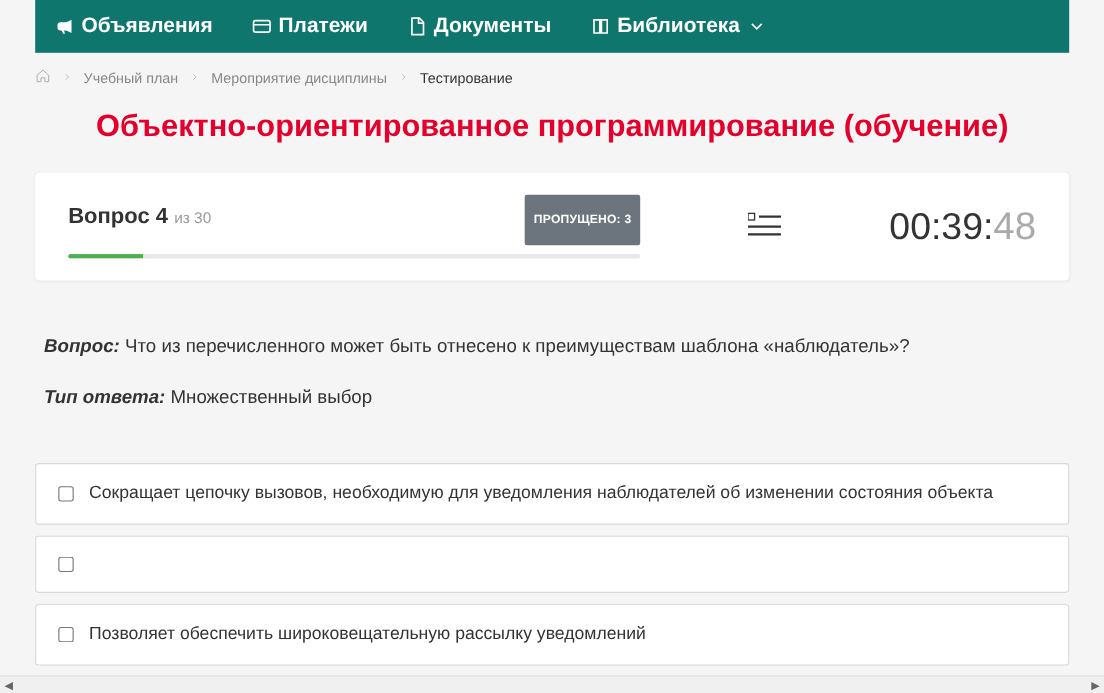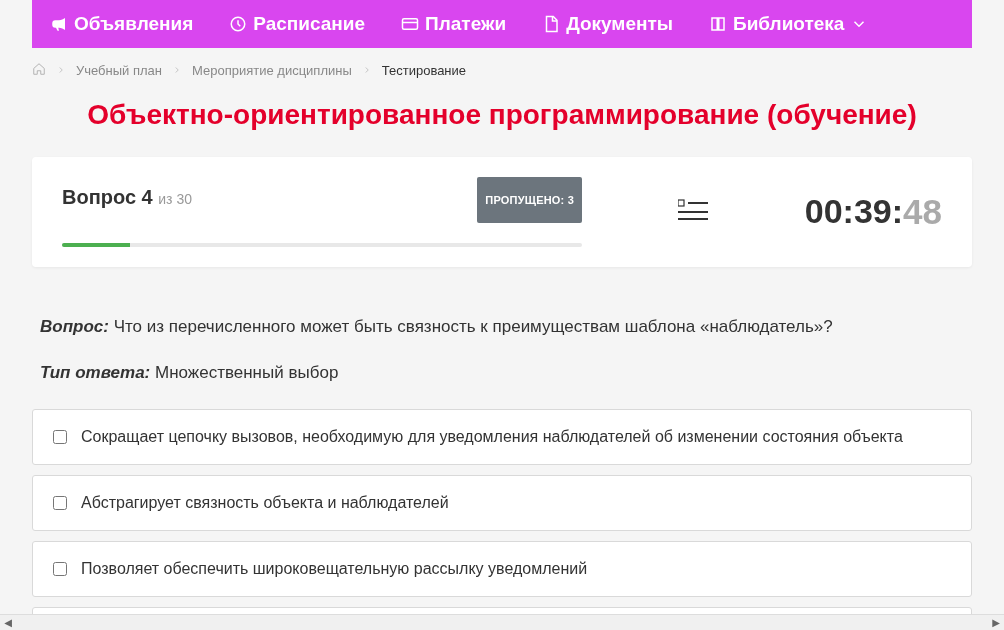--- a/index.html
+++ b/index.html
@@ -17,21 +17,21 @@
       height: 614px;
       overflow-y: auto;
       overflow-x: hidden;
     }
     .container {
       width: 940px;
       margin: 0 auto;
     }
     
     .nav {
-      background: #d946ef;
+      background: #0f766e;
       display: flex;
       align-items: center;
       height: 48px;
     }
     .nav-item {
       display: flex;
       align-items: center;
       padding: 0 18px;
       height: 100%;
       color: #fff;
@@ -73,21 +73,21 @@
     .card {
       background: #fff;
       border-radius: 4px;
       box-shadow: 0 1px 3px rgba(0,0,0,0.06);
       display: flex;
       align-items: center;
       padding: 20px 30px;
       justify-content: space-between;
     }
     .prog-left { display:flex; flex-direction:column; flex: 1; max-width: 520px; }
-    .q-row { display:flex; align-items:baseline; justify-content:space-between; margin-bottom:20px; }
+    .q-row { display:flex; align-items:baseline; justify-content:space-between; margin-bottom:8px; }
     .q-label { font-size: 20px; font-weight: 600; color:#333; }
     .q-label .muted { font-size: 14px; color:#999; font-weight:400; }
     .skipped {
       background:#6c757d;
       color:#fff;
       font-size:11px;
       font-weight:600;
       padding:17px 8px;
       border-radius:2px;
       letter-spacing:0.2px;
@@ -96,36 +96,36 @@
       height:4px;
       background:#e8e8e8;
       border-radius:2px;
       overflow:hidden;
     }
     .bar-fill { height:100%; background:#4caf50; width:10%; }
     .icon-mid { margin: 0 40px; }
     .icon-mid svg { stroke:#333; fill:none; stroke-width:1.2; }
     .timer {
       font-size: 34px;
-      font-weight:700;
+      font-weight:400;
       color:#333;
       display:flex;
-      align-items:flex-start;
+      align-items:center;
     }
     .timer .sec { color:#aaa; font-size:35px; }
 
     
     .qblock { padding: 48px 8px 10px 8px; }
     .qline { font-size: 17px; color:#333; line-height:1.4; }
     .qline strong { font-style: italic; font-weight:700; }
     .qline2 { margin-top: 24px; font-size:17px; }
     .qline2 strong { font-style:italic; font-weight:700; }
 
     
-    .answers { margin-top: 16px; }
+    .answers { margin-top: 40px; }
     .answer {
       background:#fff;
       border:1px solid #d9d9d9;
       border-radius:3px;
       padding:18px 20px;
       margin-bottom:10px;
       display:flex;
       align-items:center;
       gap:14px;
       font-size:16px;
@@ -153,27 +153,20 @@
 
 <div class="scroll-wrap">
 <div class="container">
 
   <div class="nav">
     <div class="nav-item">
       <svg viewBox="0 0 24 24">
             <path d="M3 11v2a4 4 0 0 0 4 4h1l2 4h2l-1-4h1c3 0 6 2 8 3V4c-2 1-5 3-8 3H7a4 4 0 0 0-4 4z"></path>
           </svg>
       <span>Объявления</span>
-    </div>
-    <div class="nav-item">
-      <svg viewBox="0 0 24 24">
-            <circle cx="12" cy="12" r="9" fill="none" stroke="#fff" stroke-width="2"></circle>
-            <path d="M12 7v5l3 3" fill="none" stroke="#fff" stroke-width="2"></path>
-          </svg>
-      <span>Расписание</span>
     </div>
     <div class="nav-item">
       <svg viewBox="0 0 24 24">
             <rect x="2" y="5" width="20" height="14" rx="2" fill="none" stroke="#fff" stroke-width="2"></rect>
             <line x1="2" y1="10" x2="22" y2="10" stroke="#fff" stroke-width="2"></line>
           </svg>
       <span>Платежи</span>
     </div>
     <div class="nav-item">
       <svg viewBox="0 0 24 24">
@@ -238,36 +231,35 @@
           </svg>
     </div>
     <div class="timer">
       <span>00</span>:<span>39</span>:<span class="sec">48</span>
     </div>
   </div>
 
   <div class="qblock">
     <div class="qline">
       <strong>Вопрос:</strong>
-      <span>Что из перечисленного может быть связность к преимуществам шаблона «наблюдатель»?</span>
+      <span>Что из перечисленного может быть отнесено к преимуществам шаблона «наблюдатель»?</span>
     </div>
     <div class="qline2">
       <strong>Тип ответа:</strong>
       <span>Множественный выбор</span>
     </div>
   </div>
 
   <div class="answers">
     <label class="answer">
       <input type="checkbox" style="">
       <span>Сокращает цепочку вызовов, необходимую для уведомления наблюдателей об изменении состояния объекта</span>
     </label>
     <label class="answer">
       <input type="checkbox" style="">
-      <span>Абстрагирует связность объекта и наблюдателей</span>
     </label>
     <label class="answer">
       <input type="checkbox" style="">
       <span>Позволяет обеспечить широковещательную рассылку уведомлений</span>
     </label>
     <label class="answer" style="padding:6px 20px; height:10px; overflow:hidden;">
       <input type="checkbox" style="visibility: hidden;">
     </label>
   </div>
 

